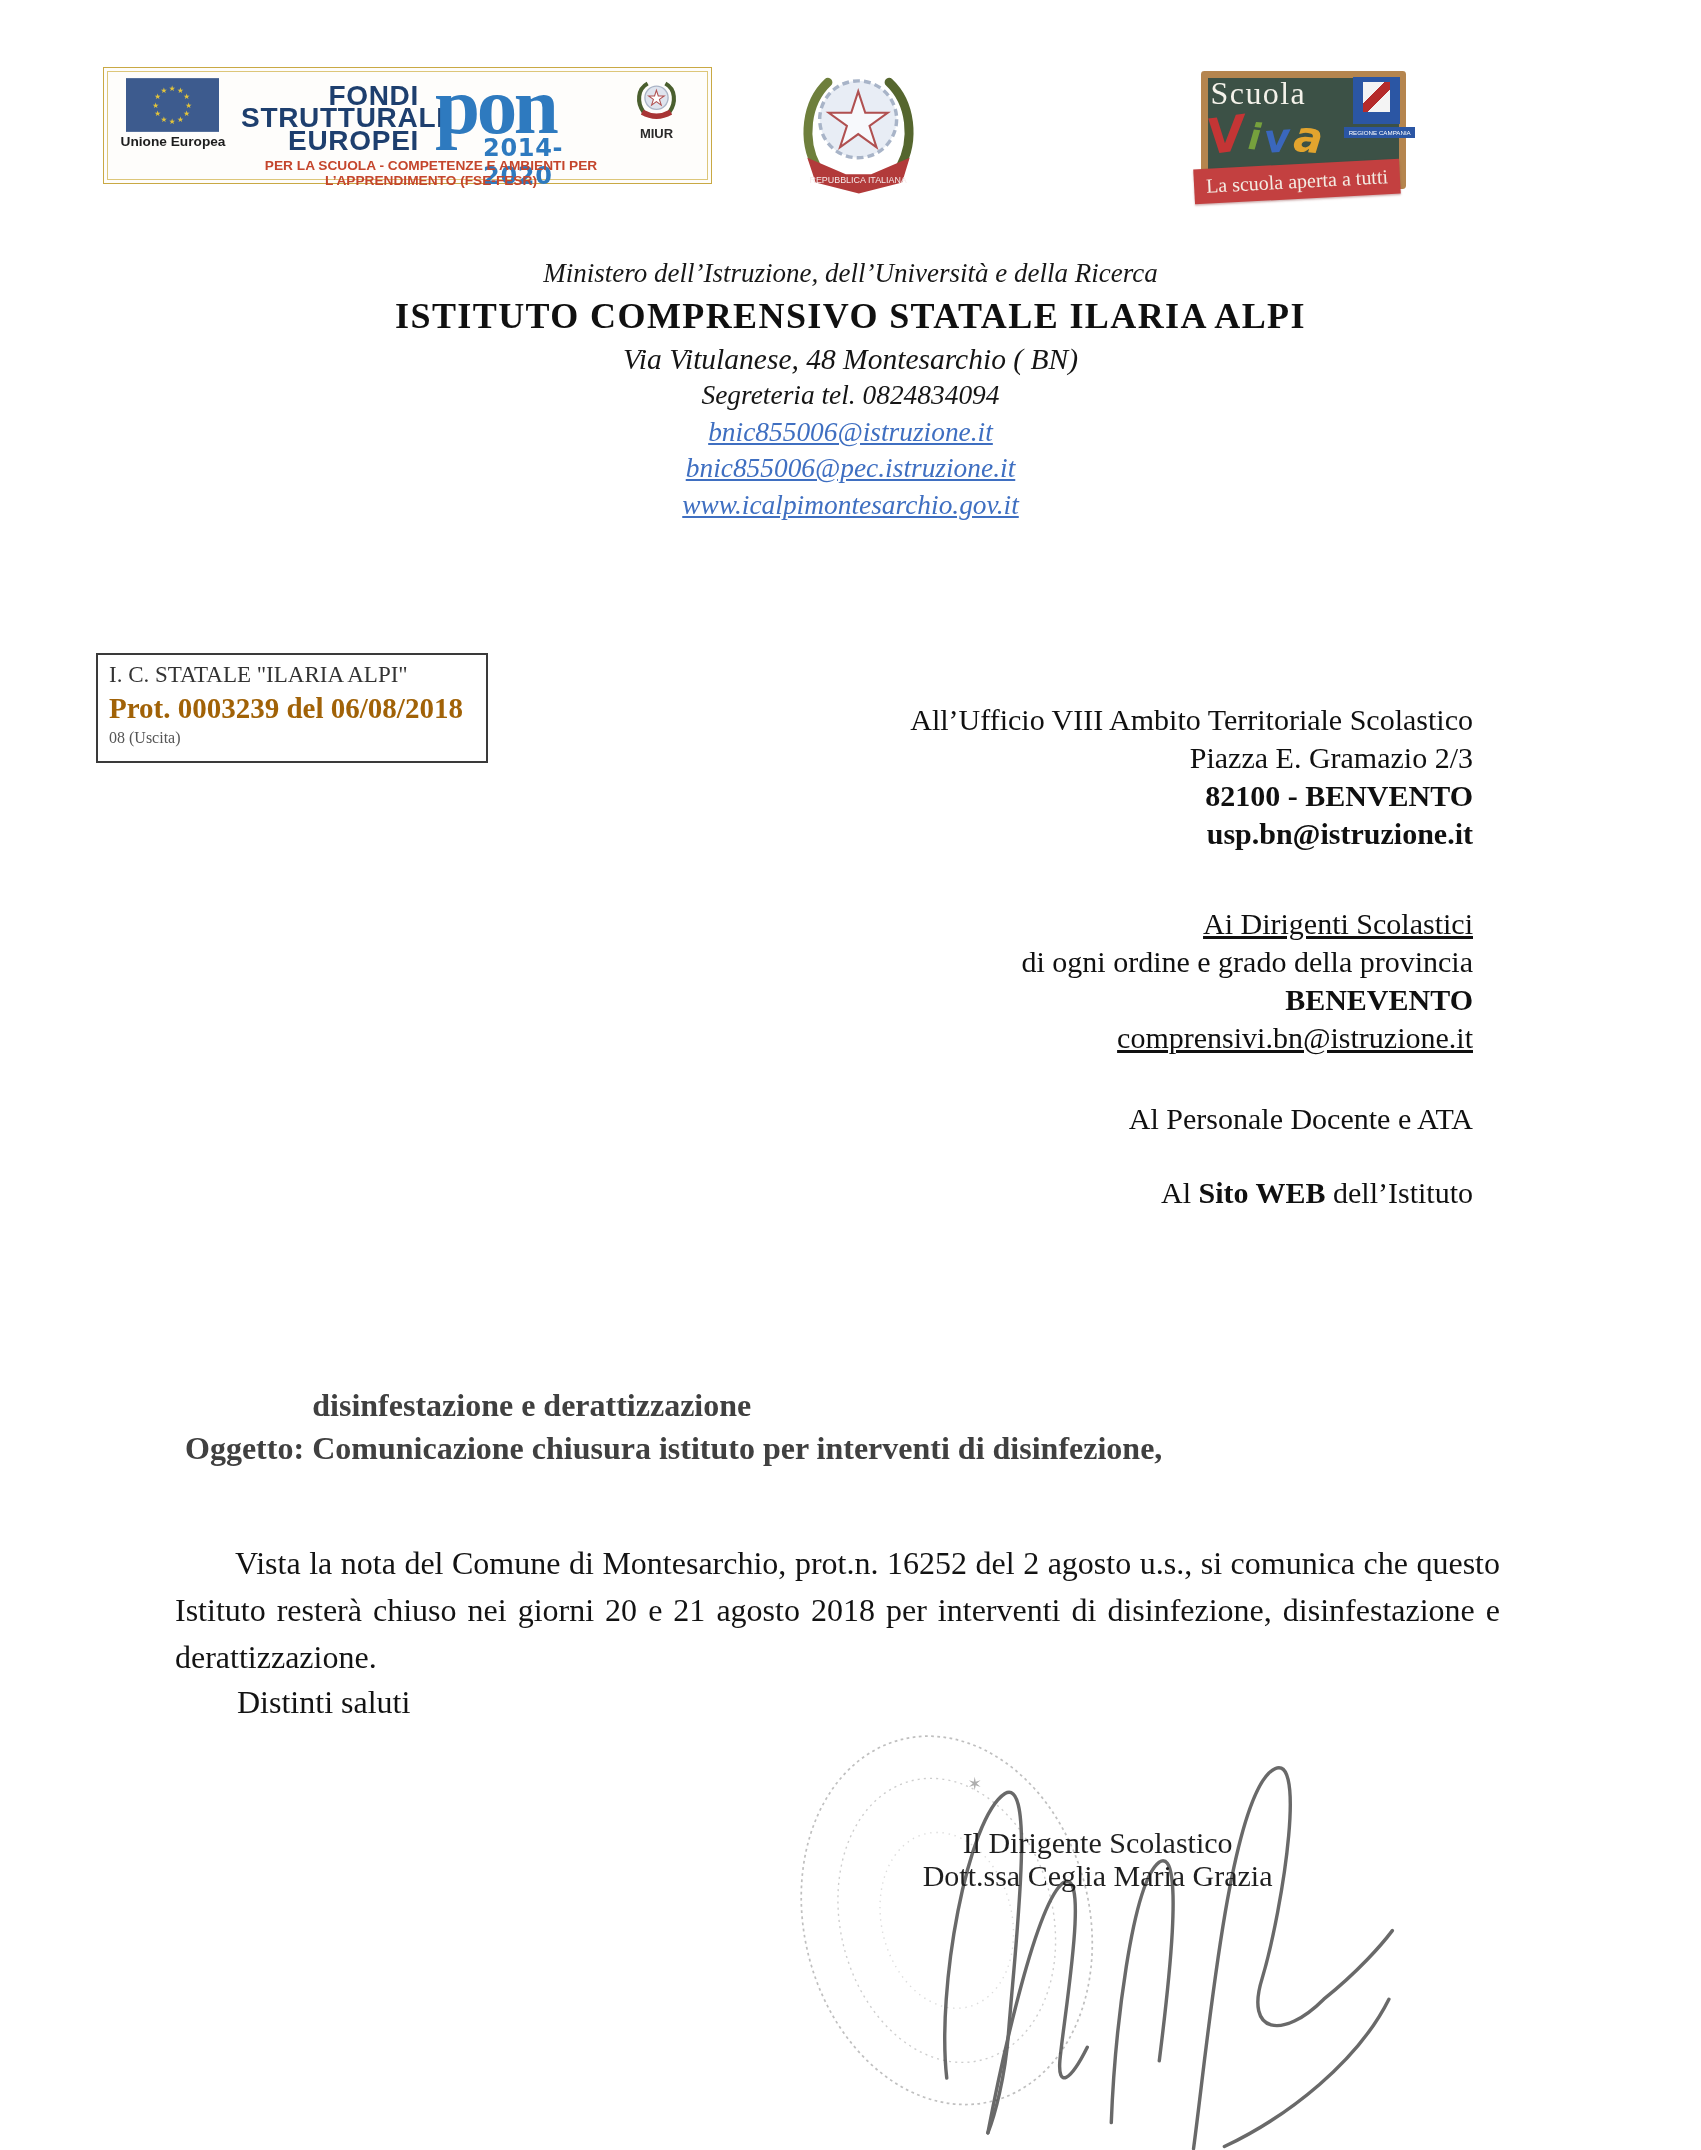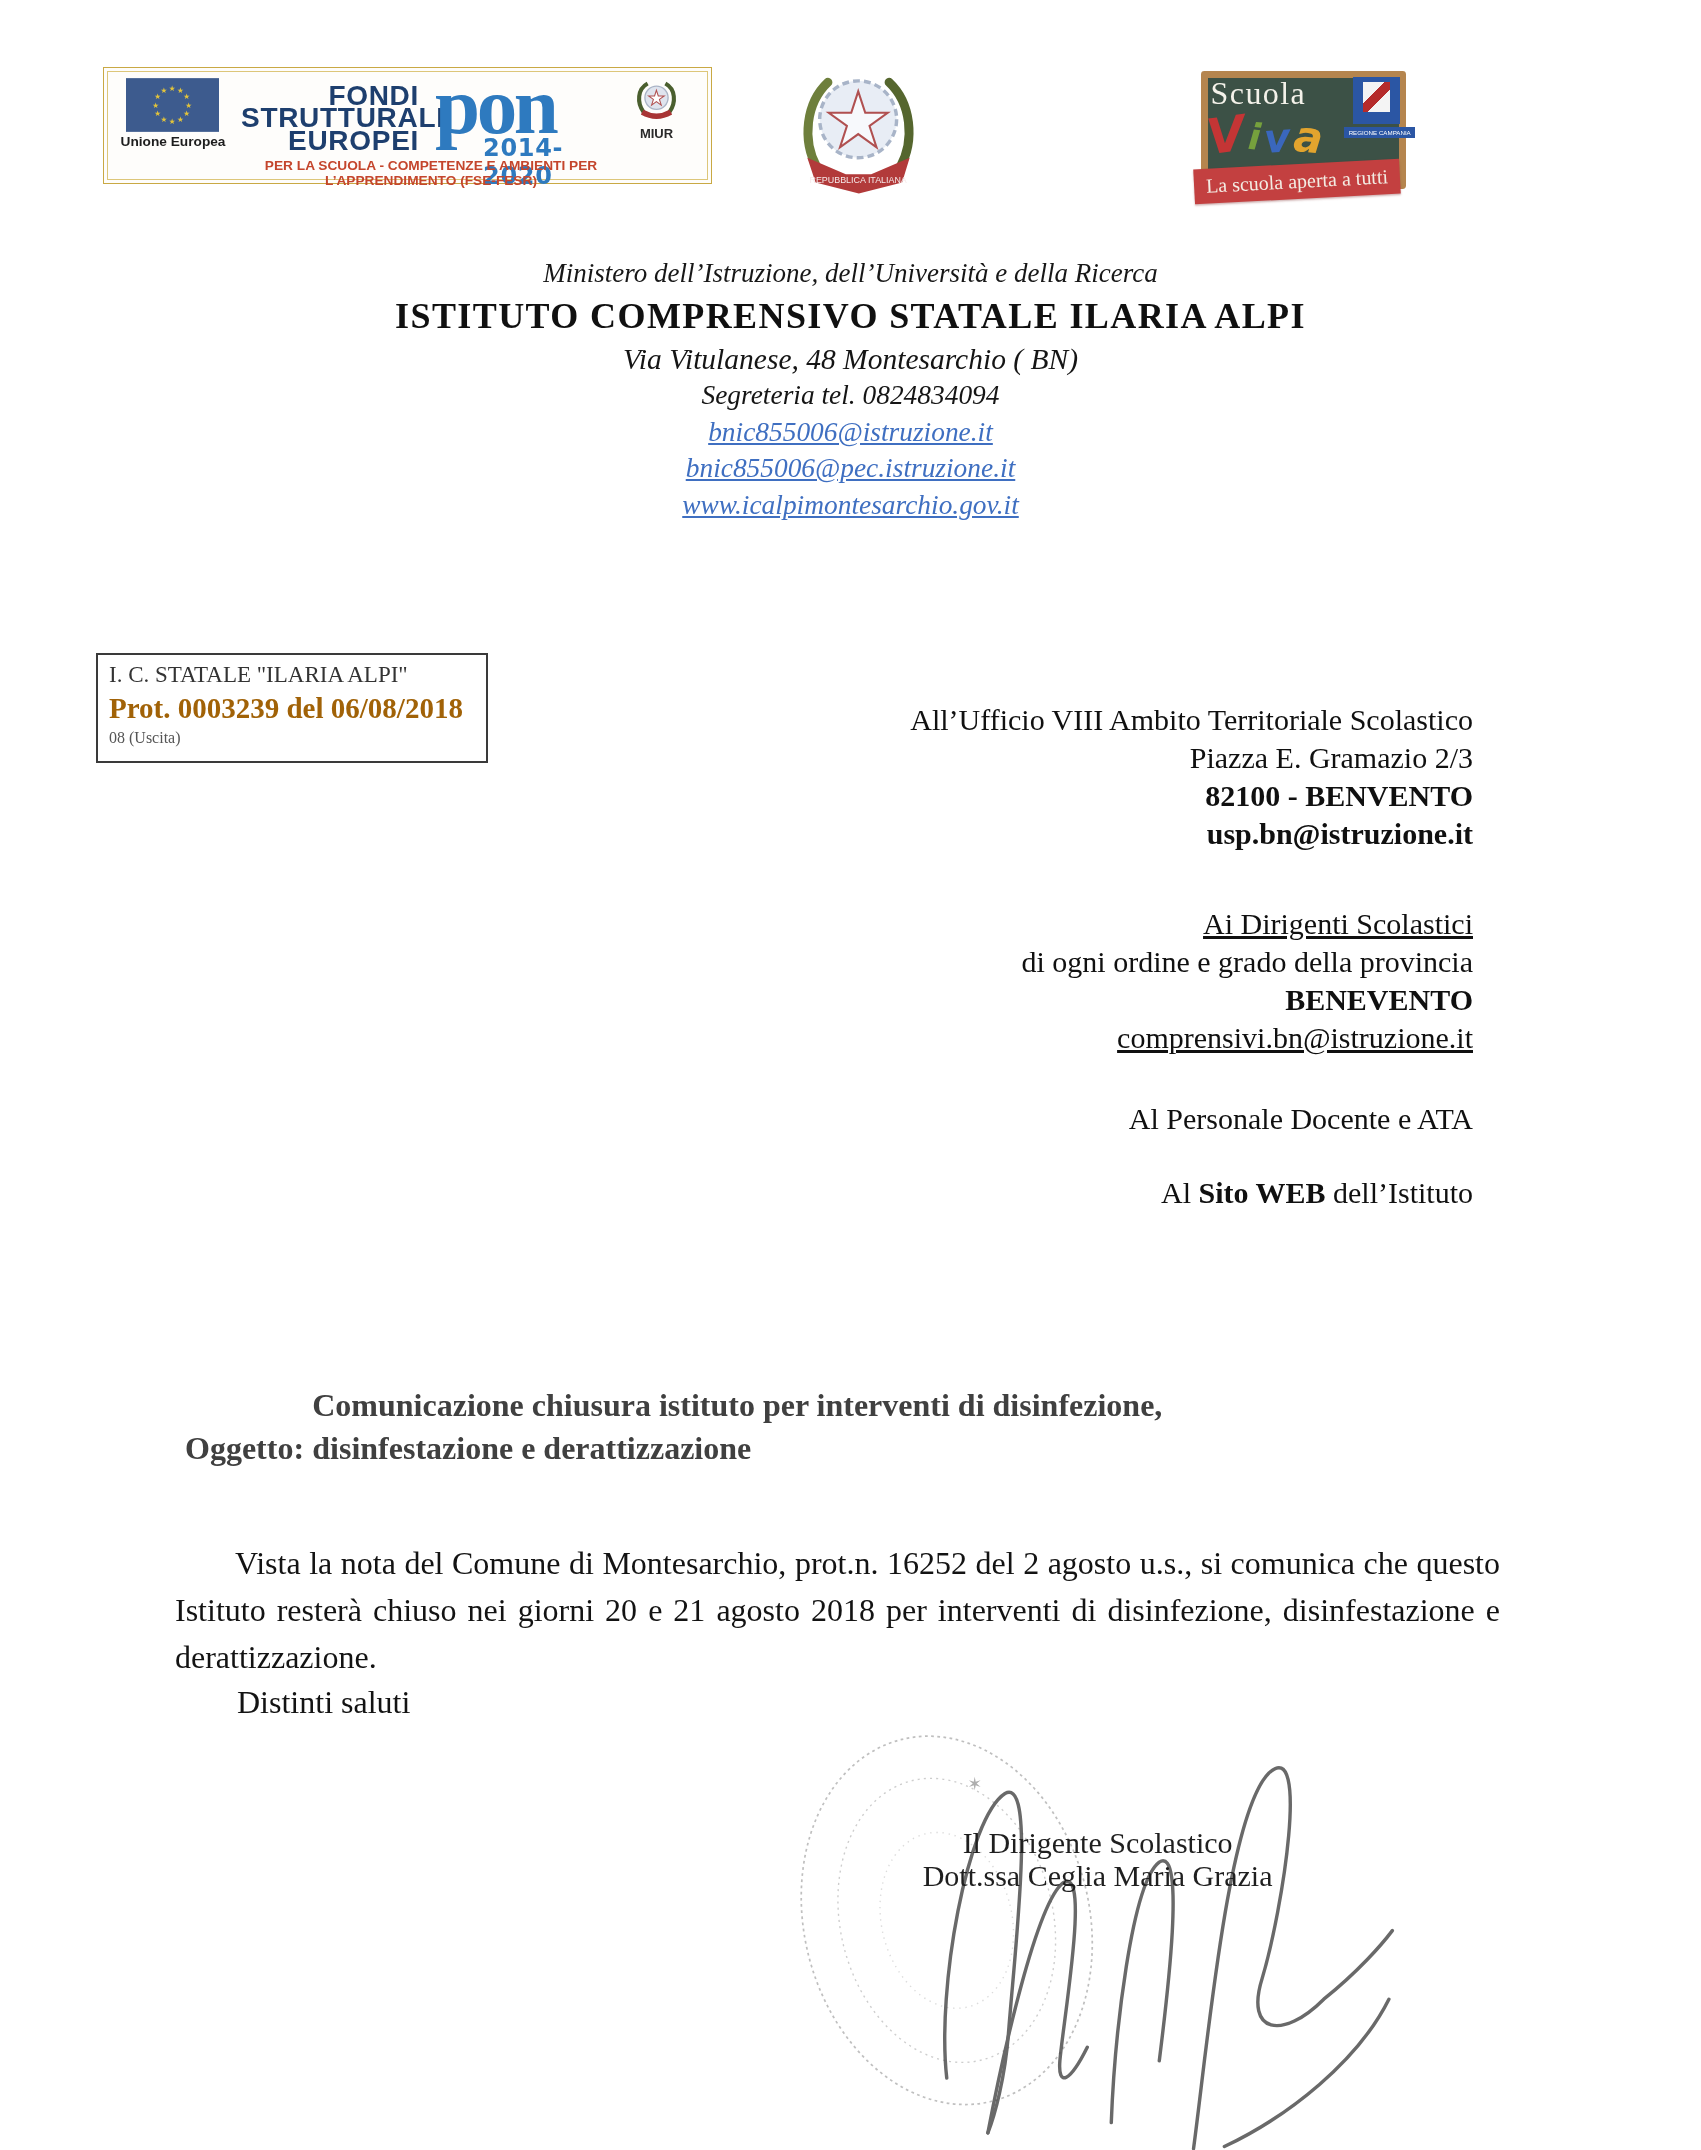--- a/index.html
+++ b/index.html
@@ -197,22 +197,22 @@
     <div>di ogni ordine e grado della provincia</div>
     <div class="rc-b">BENEVENTO</div>
     <div class="rc-u">comprensivi.bn@istruzione.it</div>
     <div class="rc-gap2">Al Personale Docente e ATA</div>
     <div class="rc-gap3"><span>Al </span><span class="rc-b">Sito WEB</span><span> dell’Istituto</span></div>
   </div>
 
   <div class="subject">
     <div class="subject-label">Oggetto:</div>
     <div class="subject-lines">
+      <div>disinfestazione e derattizzazione</div>
       <div>Comunicazione chiusura istituto per interventi di disinfezione,</div>
-      <div>disinfestazione e derattizzazione</div>
     </div>
   </div>
 
   <div class="body-par">Vista la nota del Comune di Montesarchio, prot.n. 16252 del 2 agosto u.s., si comunica che questo Istituto resterà chiuso nei giorni 20 e 21 agosto 2018 per interventi di disinfezione, disinfestazione e derattizzazione.</div>
   <div class="closing">Distinti saluti</div>
 
   <div class="sig-area">
     <svg class="sig-svg" width="672" height="473" viewBox="0 0 980 690">
       <g transform="rotate(-14 300 355)" fill="none" stroke="#b8b8b8">
         <ellipse cx="300" cy="355" rx="208" ry="272" stroke-width="2.5" stroke-dasharray="4 5" opacity="0.9"></ellipse>

